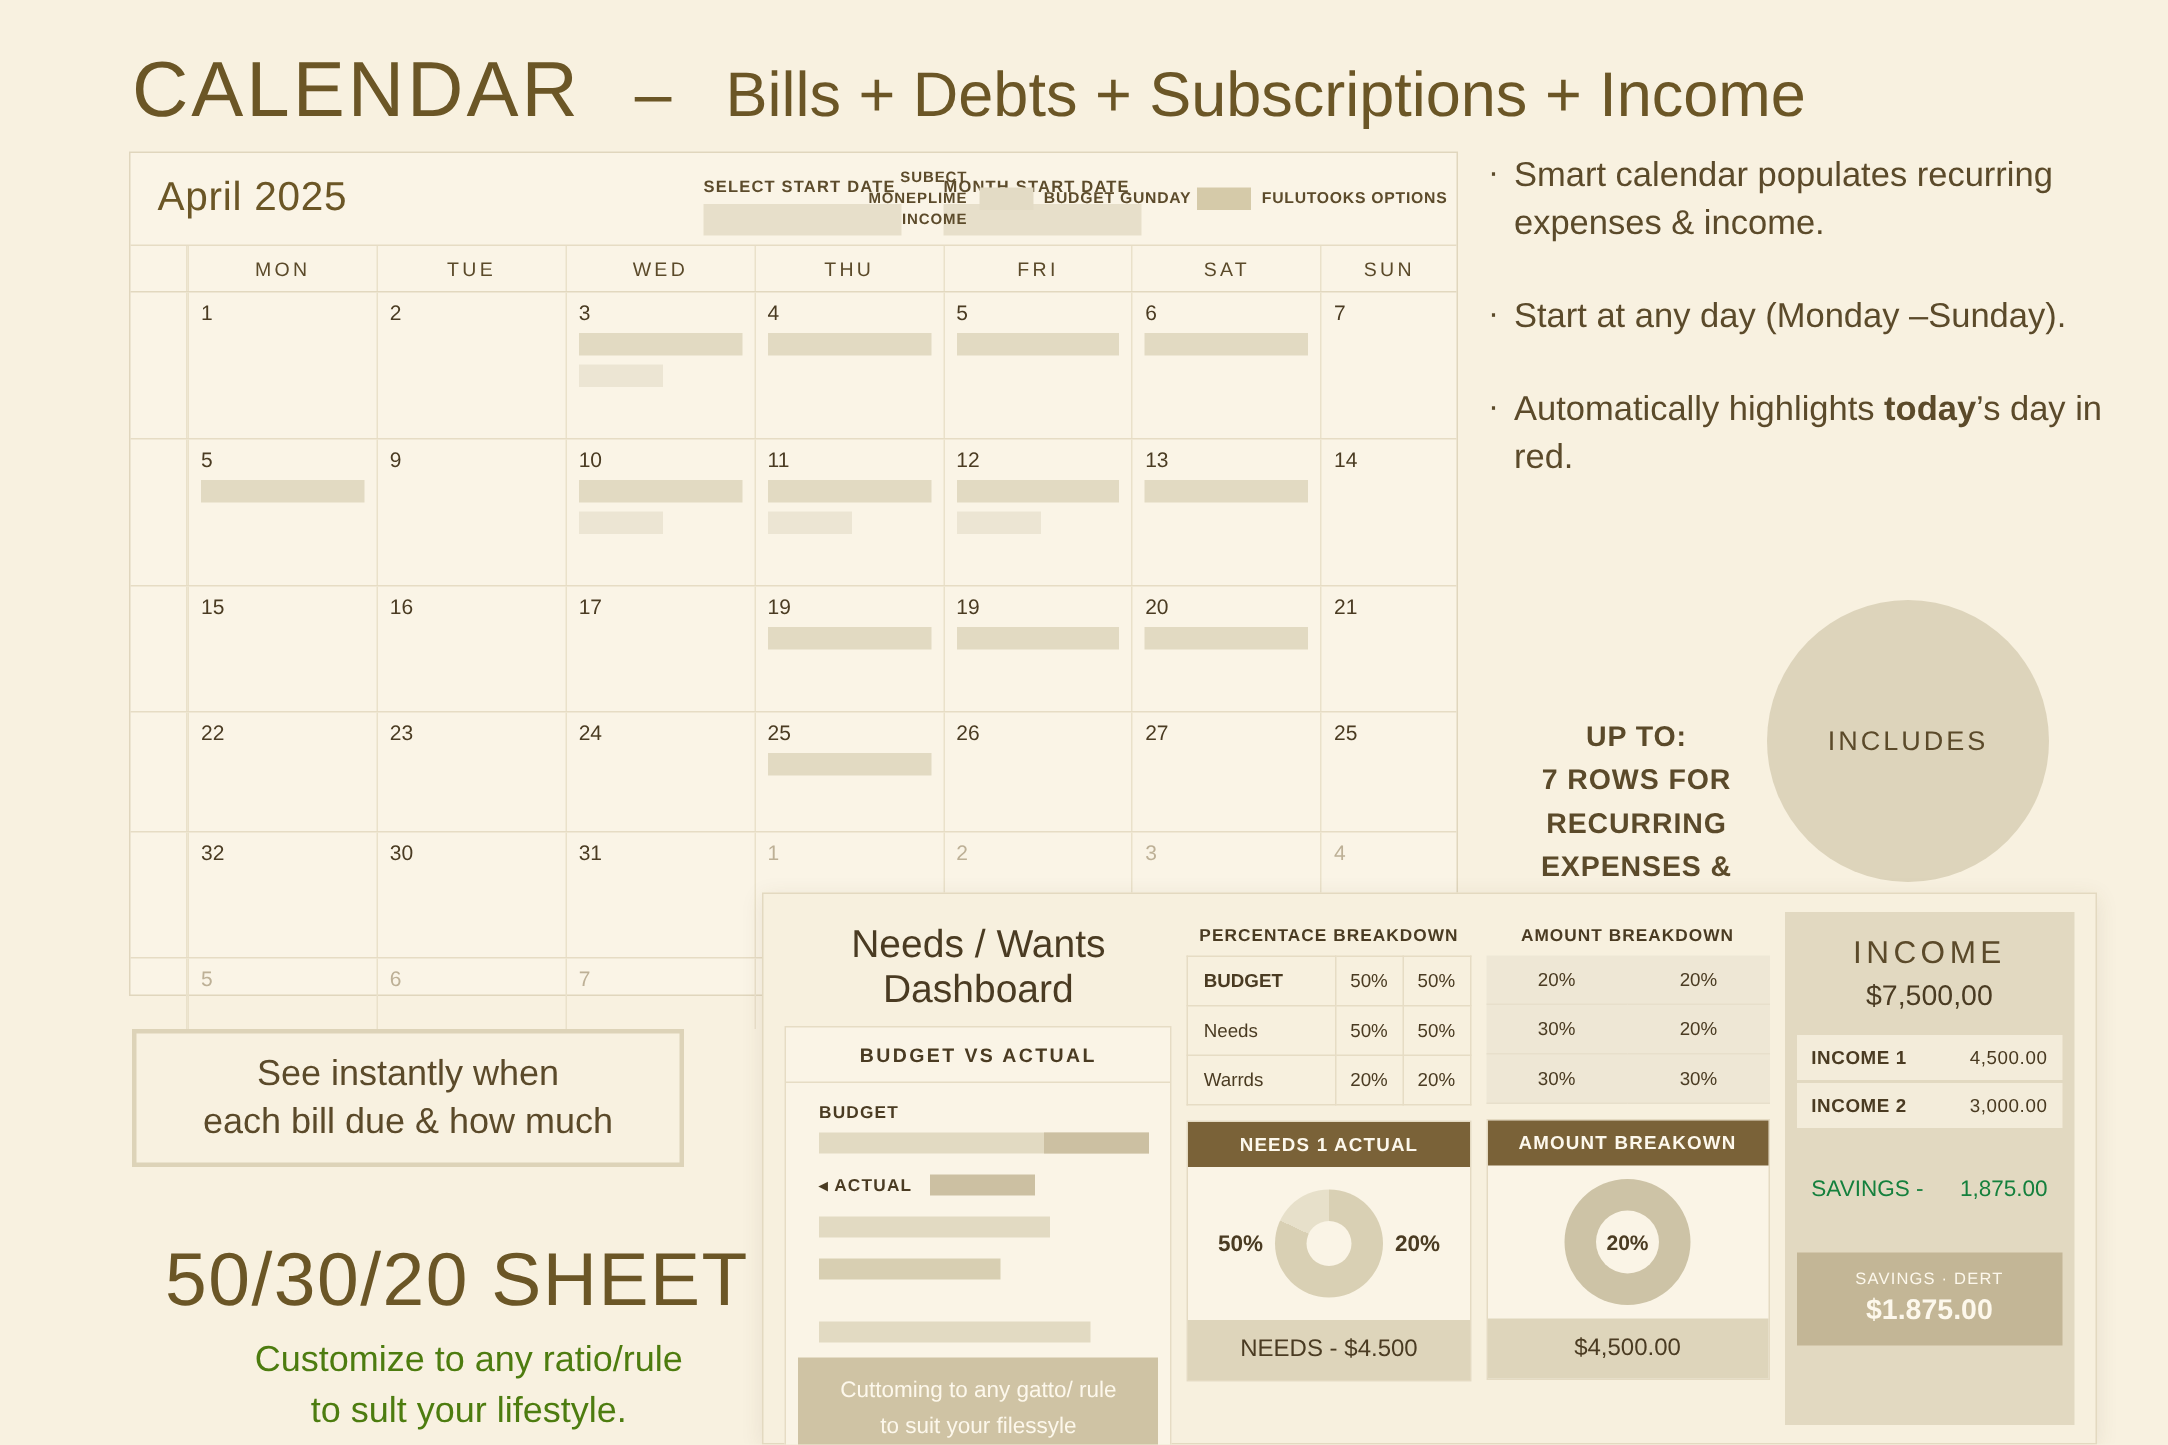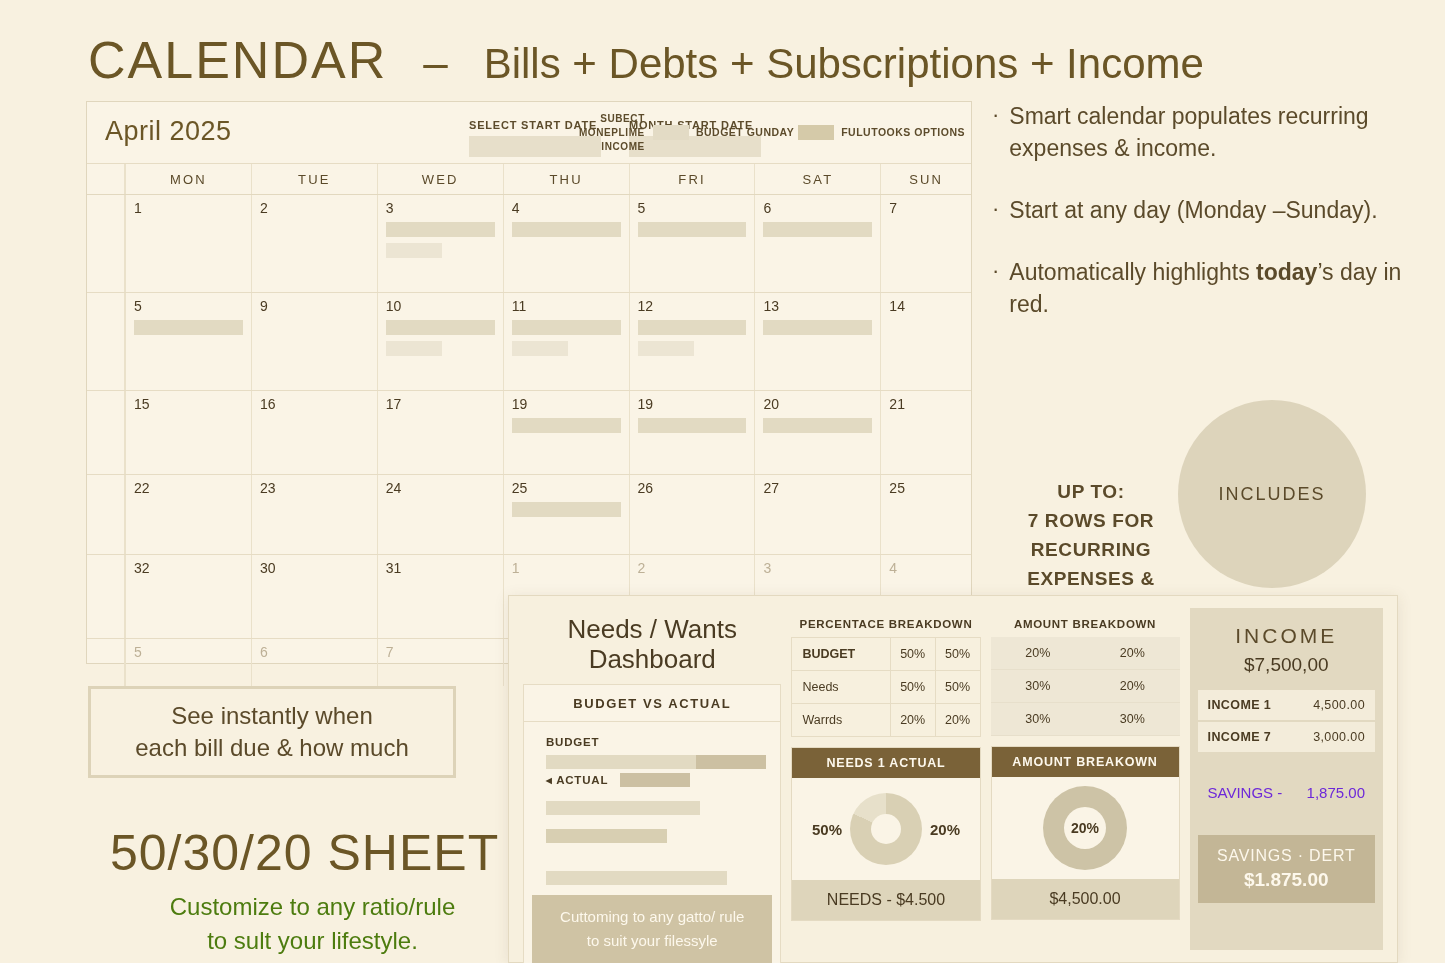--- a/index.html
+++ b/index.html
@@ -148,21 +148,21 @@
   }
   .bva-head {
     text-align: center; font-size: 13px; letter-spacing: 1.6px;
     font-weight: 700; padding: 11px 0 10px; color: #4a3b22;
     border-bottom: 1px solid #e6dcc4;
   }
   .bva-body { flex: 1; padding: 14px 14px 0 22px; }
   .bva-lab { font-size: 11.5px; font-weight: 700; letter-spacing: .8px; color: #4a3b22; }
   .sbar { height: 14px; background: #e2dac2; margin: 7px 0 0; }
   .sbar.dark { background: #ccc0a2; }
-  .actual-row { display: flex; align-items: center; gap: 12px; margin-top: 4px; }
+  .actual-row { display: flex; align-items: center; gap: 12px; margin-top: 14px; }
   .bva-foot {
     margin: 10px 8px 10px; background: #cfc3a4; color: #fdf8ec;
     text-align: center; font-size: 15px; line-height: 24px; padding: 10px 6px;
   }
 
   .col-2 { width: 196px; }
   .col-3 { width: 196px; }
   .tbl-cap {
     text-align: center; font-size: 11.5px; letter-spacing: .7px;
     font-weight: 700; color: #4a3b22; padding: 10px 0 7px;
@@ -208,27 +208,27 @@
   }
   .inc-amt { text-align: center; font-size: 19px; color: #4a3b22; padding: 6px 0 14px; }
   .inc-row {
     display: flex; justify-content: space-between; background: #f3ecda;
     padding: 8px 10px; font-size: 12.5px; font-weight: 700; color: #4a3b22;
     margin-bottom: 2px; letter-spacing: .4px;
   }
   .inc-row .v { font-weight: 400; }
   .sav-row {
     display: flex; justify-content: space-between; align-items: flex-end;
-    padding: 30px 10px 30px; font-size: 15px; color: #6d28d9;
+    padding: 30px 10px 30px; font-size: 15px; color: #15803d;
   }
   .sav-badge {
     background: #c3b696; color: #fdf8ec; text-align: center;
     padding: 12px 6px; margin-top: 4px;
   }
-  .sav-badge .l { font-size: 16px; letter-spacing: .8px; }
+  .sav-badge .l { font-size: 11px; letter-spacing: .8px; }
   .sav-badge .n { font-size: 19px; font-weight: 700; margin-top: 4px; }
 </style>
 </head>
 <body>
 
 <div id="root">
 
   <div class="title-wrap">
     <span class="title-main">CALENDAR</span>
     <span class="title-dash">–</span>
@@ -583,21 +583,21 @@
     </div>
 
     <div class="col col-4">
       <div class="inc-title">INCOME</div>
       <div class="inc-amt">$7,500,00</div>
       <div class="inc-row">
         <span>INCOME 1</span>
         <span class="v">4,500.00</span>
       </div>
       <div class="inc-row">
-        <span>INCOME 7</span>
+        <span>INCOME 2</span>
         <span class="v">3,000.00</span>
       </div>
       <div class="sav-row">
         <span>SAVINGS -</span>
         <span>1,875.00</span>
       </div>
       <div class="sav-badge">
         <div class="l">SAVINGS · DERT</div>
         <div class="n">$1.875.00</div>
       </div>

